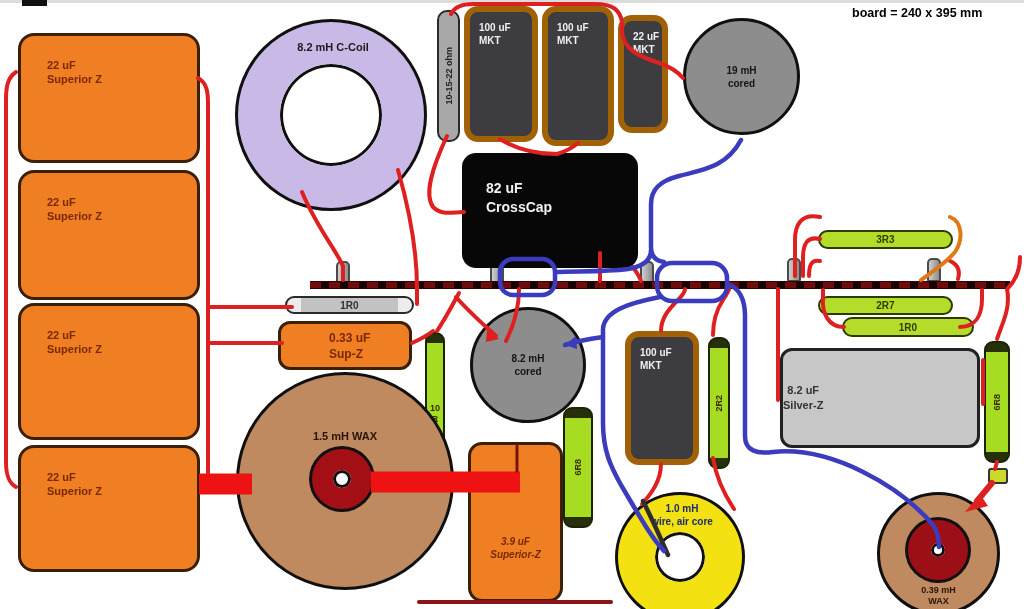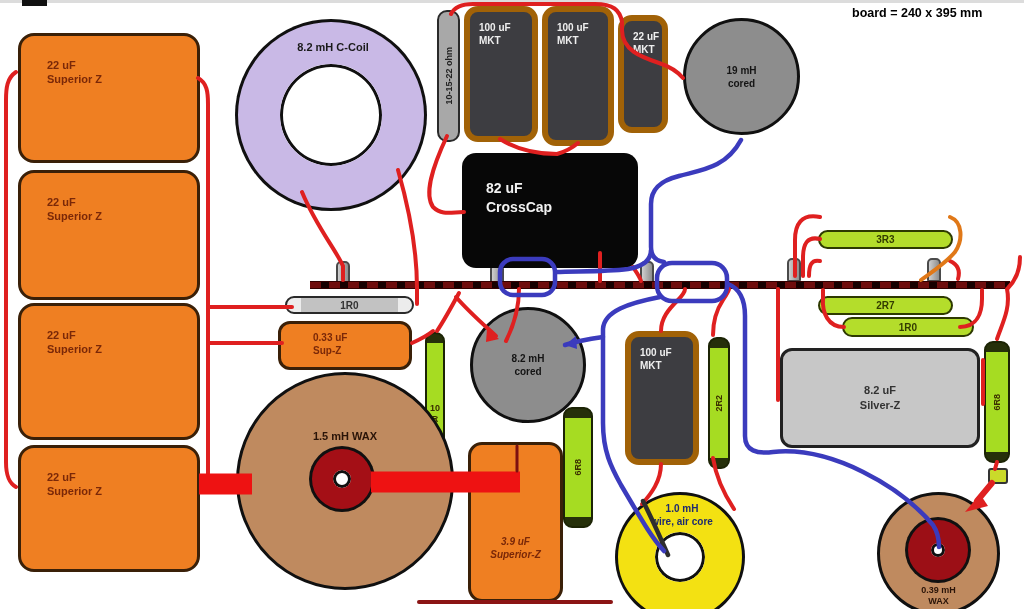--- a/index.html
+++ b/index.html
@@ -11,21 +11,21 @@
   .lbl  { font-weight:bold; white-space:pre-line; pointer-events:none; }
 
   
   .cap-orange { background:#ef7f22; border:3px solid #3a2008; border-radius:16px; }
   .cap-orange .lbl { position:absolute; left:26px; top:22px; font-size:11px; line-height:1.3; color:#7a2808; }
   .cap-orange-s .lbl { left:0; right:0; top:90px; text-align:center; }
   .mkt { background:#3d3d41; border:6px solid #a16207; border-radius:14px; }
   .mkt .lbl { position:absolute; left:9px; top:9px; font-size:10px; line-height:1.3; color:#efefef; }
   .crosscap { background:#070707; border-radius:14px; }
   .crosscap .lbl { position:absolute; left:24px; top:26px; font-size:14px; line-height:1.35; color:#f2f2f2; }
-  .silver { background:#c7c7c7; border:3px solid #222; border-radius:12px; display:flex; align-items:center; justify-content:center; }
+  .silver { background:#c7c7c7; border:3px solid #222; border-radius:12px; display:flex; align-items:center; justify-content:flex-start; }
   .silver .lbl { font-size:11px; line-height:1.35; color:#333; text-align:center; }
 
   
   .circle { border-radius:50%; border:3px solid #101010; display:flex; align-items:center; justify-content:center; }
   .gray-coil { background:#8d8d8d; }
   .gray-coil .lbl { font-size:10px; line-height:1.3; color:#141414; text-align:center; }
   .donut { border-radius:50%; background:#fff; box-shadow:0 0 0 3px #101010, inset 0 0 0 3px #101010; }
   .tan { background:#bf8a5f; }
   .tan .lbl { position:absolute; left:0; right:0; text-align:center; color:#2a1408; }
 
@@ -121,21 +121,21 @@
   <div class="comp staple" style="left:640px; top:261px; width:14px; height:22px;"></div>
   <div class="comp staple" style="left:787px; top:258px; width:14px; height:24px;"></div>
   <div class="comp staple" style="left:927px; top:258px; width:14px; height:24px;"></div>
   <div class="comp strip" style="left:310px; top:281px; width:700px; height:8px;"></div>
 
   <div class="comp r-gray-h" style="left:285px; top:296px; width:129px; height:18px;">
     <span class="lbl">1R0</span>
     </div>
 
   <div class="comp cap-orange" style="left:278px; top:321px; width:134px; height:49px; border-radius:12px;">
-    <span class="lbl" style="left:32px; top:7px; font-size:10px;">0.33 uF
+    <span class="lbl" style="left:48px; top:7px; font-size:12px;">0.33 uF
 Sup-Z</span>
     </div>
 
   <div class="comp r-green-v" style="left:425px; top:332px; width:20px; height:132px;">
     <span class="lbl" style="position:absolute; left:0; right:0; top:54%; text-align:center; font-size:9px; color:#3a2e00; line-height:1.2;">10
 R</span>
     </div>
 
   <div class="comp circle tan" style="left:236px; top:372px; width:218px; height:218px;">
     <span class="lbl" style="top:55px; font-size:11px;">1.5 mH WAX</span>

